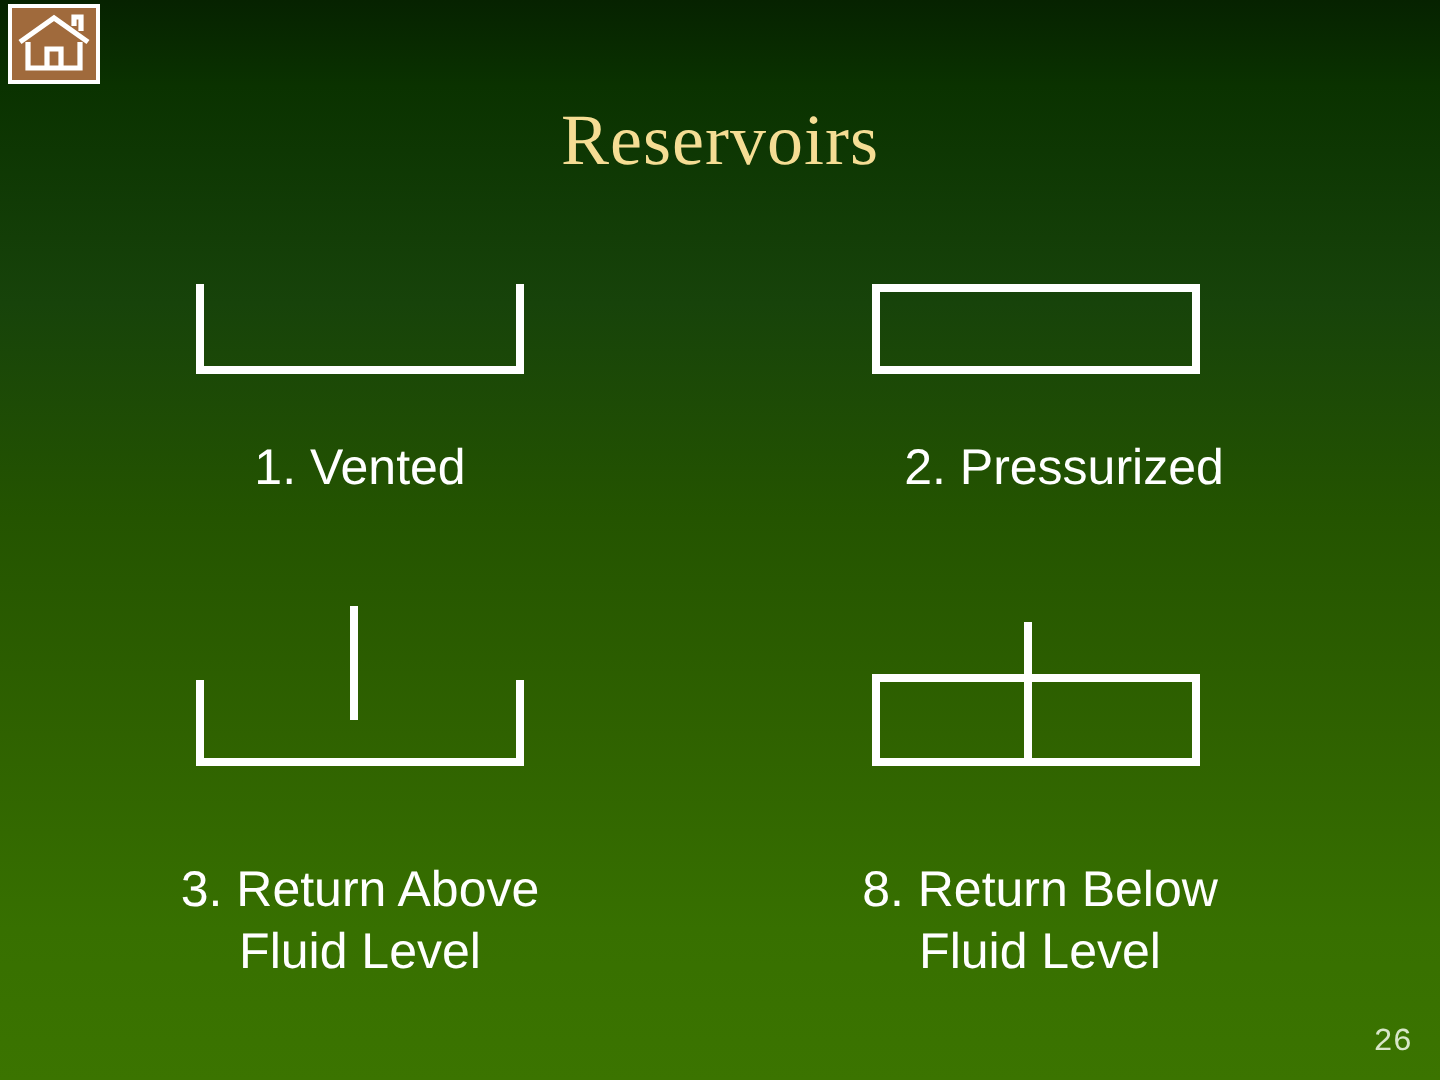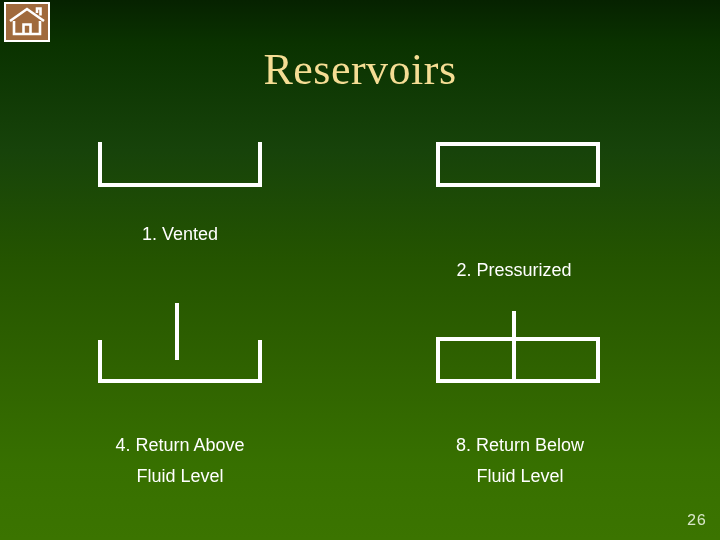--- a/index.html
+++ b/index.html
@@ -40,21 +40,21 @@
   #home-button svg { display: block; }
 
   
   #title {
     position: absolute;
     left: 0;
     top: 44px;
     width: 720px;
     text-align: center;
     font-family: "Liberation Serif", "DejaVu Serif", serif;
-    font-size: 44px;
+    font-size: 36px;
     line-height: 52px;
     color: #f5dd94;
     letter-spacing: 0.5px;
     white-space: nowrap;
   }
 
   
   .diagram {
     position: absolute;
   }
@@ -94,27 +94,27 @@
     width: 164px; height: 46px;
     border: 4px solid #ffffff;
     box-sizing: border-box;
   }
   #diagram-return-below .pipe { left: 76px; top: 8px; width: 4px; height: 72px; }
 
   
   .caption {
     position: absolute;
     color: #ffffff;
-    font-size: 18px;
+    font-size: 25px;
     line-height: 31px;
     text-align: center;
     font-family: "Liberation Sans", sans-serif;
   }
   #caption-vented        { left: 30px;  top: 219px; width: 300px; }
-  #caption-pressurized   { left: 364px; top: 219px; width: 300px; margin-top: 36px; }
+  #caption-pressurized   { left: 382px; top: 219px; width: 300px; }
   #caption-return-above  { left: 30px;  top: 430px; width: 300px; }
   #caption-return-below  { left: 370px; top: 430px; width: 300px; }
 
   
   #page-number {
     position: absolute;
     right: 14px;
     bottom: 10px;
     color: #d8e6c8;
     font-size: 16px;
@@ -162,21 +162,21 @@
   <div class="diagram" id="diagram-return-below">
     <div class="box"></div>
     <div class="wall pipe"></div>
   </div>
 
   <div class="caption" id="caption-vented">1. Vented</div>
 
   <div class="caption" id="caption-pressurized">2. Pressurized</div>
 
   <div class="caption" id="caption-return-above">
-    <div>4. Return Above</div>
+    <div>3. Return Above</div>
     <div>Fluid Level</div>
   </div>
 
   <div class="caption" id="caption-return-below">
     <div>8. Return Below</div>
     <div>Fluid Level</div>
   </div>
 
   <div id="page-number">26</div>
 

